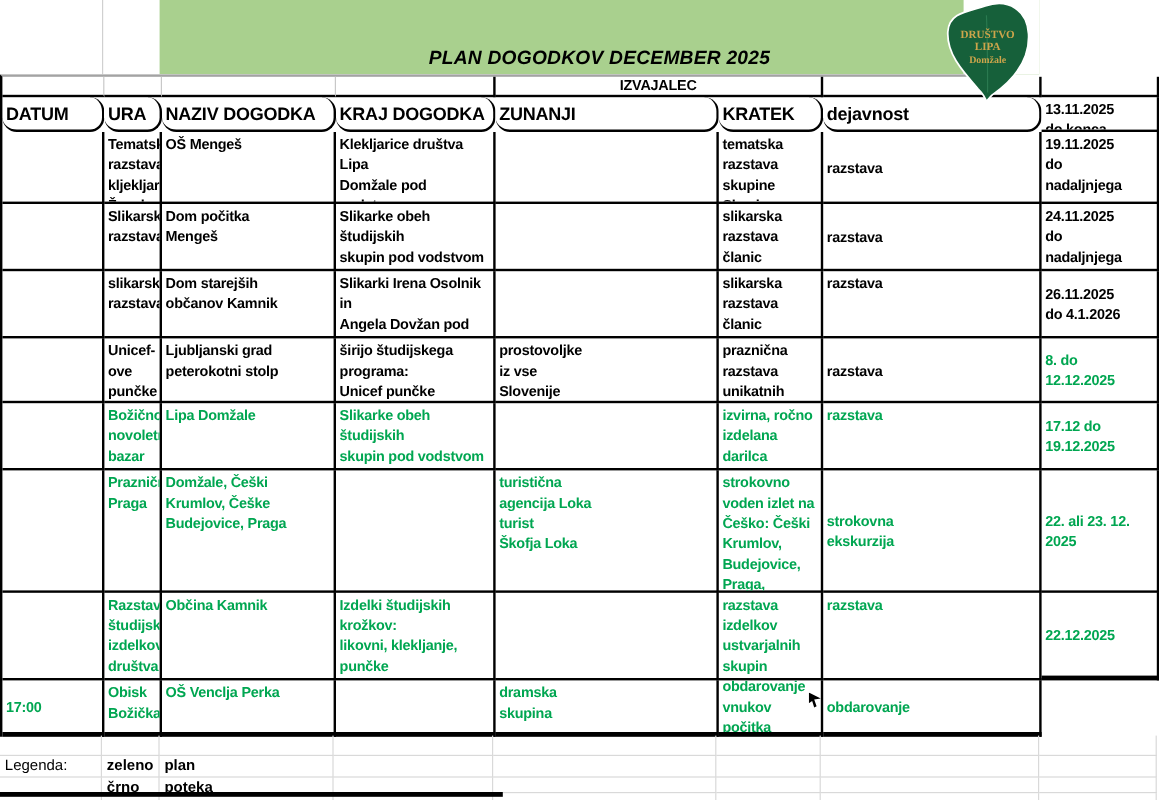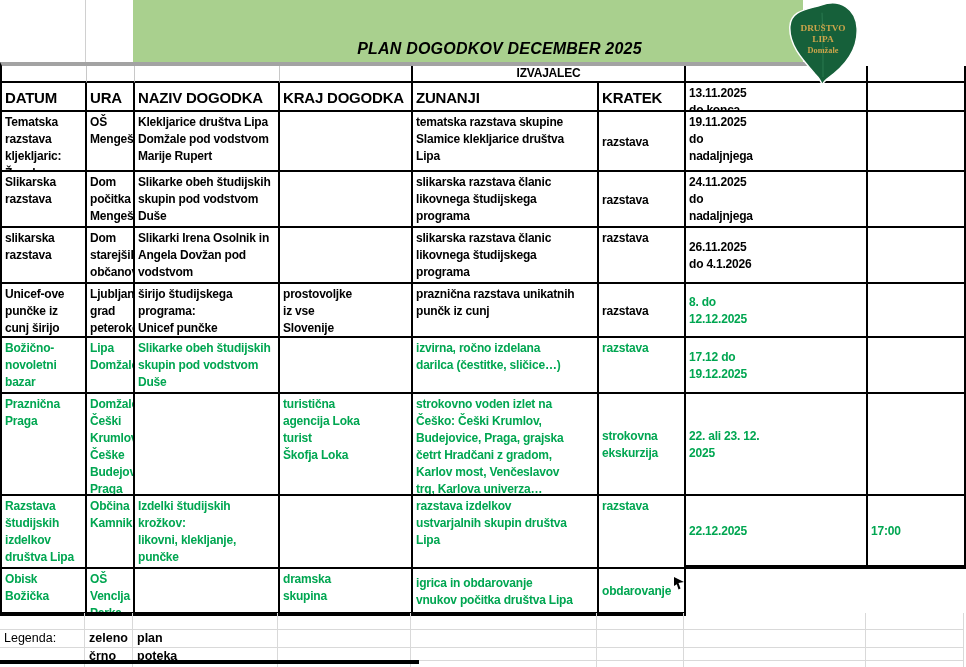--- a/index.html
+++ b/index.html
@@ -11,29 +11,29 @@
   .band-title { position:absolute; left:0; right:0; bottom:4px; text-align:center;
                 font-size:16px; font-weight:bold; color:#000; letter-spacing:0.2px;font-style:italic; }
   .logo-white { position:absolute; right:0; top:0; width:63px; height:62px; background:#ffffff; }
   .preline-a { position:absolute; left:85px; top:0; width:1px; height:62px; background:#d0d0d0; }
   .leaf { position:absolute; left:784px; top:1px; width:78px; height:84px; z-index:10; }
 
   
   .tbl { position:absolute; left:0; top:62px; width:832px; display:grid;
          grid-template-columns:85px 48px 145px 133px 186px 87px 182px 98px;
          grid-template-rows:17px 29px 60px 56px 56px 54px 56px 102px 73px 47px;
-         border-left:2px solid #000; border-top:4px solid #a3a3a3; background:#fff; }
+         border-left:2px solid #000; border-top:2px solid #a3a3a3; background:#fff; }
   .td { border-right:2px solid #000; border-bottom:2px solid #000; overflow:hidden;
         padding:2px 3px 0 3px; font-weight:bold; font-size:12px; line-height:17px;
         white-space:pre-line; color:#000; letter-spacing:-0.2px; }
   .iz { font-size:12px; line-height:14px; padding-top:0; }
   .lr { border-right:1px solid #c8c8c8; }
   .ctr { text-align:center; }
   .span2 { grid-column:span 2; }
-  .th { font-size:15px; line-height:26px; letter-spacing:-0.2px; }
+  .th { font-size:15px; line-height:26px; letter-spacing:-0.2px;border-radius:12px; }
   .vc { display:flex; align-items:center; }
   .green { color:#00A651; }
   .bb { border-bottom:4px solid #000; }
 
   
   .legend { position:absolute; left:0; top:613px; width:964px; display:grid;
             grid-template-columns:85px 48px 145px 133px 186px 87px 182px 98px;
             grid-template-rows:17px 18px 13px 8px; }
   .lg { border-right:1px solid #d9d9d9; border-bottom:1px solid #d9d9d9; overflow:hidden;
         font-size:12.5px; line-height:15px; padding:1px 4px 0 4px; color:#000; }
@@ -71,20 +71,21 @@
     <div class="td iz span2 ctr">IZVAJALEC</div>
     <div class="td iz"></div>
     <div class="td iz"></div>
 
     <div class="td th">DATUM</div>
     <div class="td th">URA</div>
     <div class="td th">NAZIV DOGODKA</div>
     <div class="td th">KRAJ DOGODKA</div>
     <div class="td th">ZUNANJI</div>
     <div class="td th">KRATEK OPIS</div>
+    <div class="td th">dejavnost</div>
 
     <div class="td">13.11.2025
 do konca
 decembra</div>
     <div class="td"></div>
     <div class="td">Tematska razstava
 kljekljaric:
 Ženska v čipki</div>
     <div class="td">OŠ Mengeš</div>
     <div class="td">Klekljarice društva Lipa

